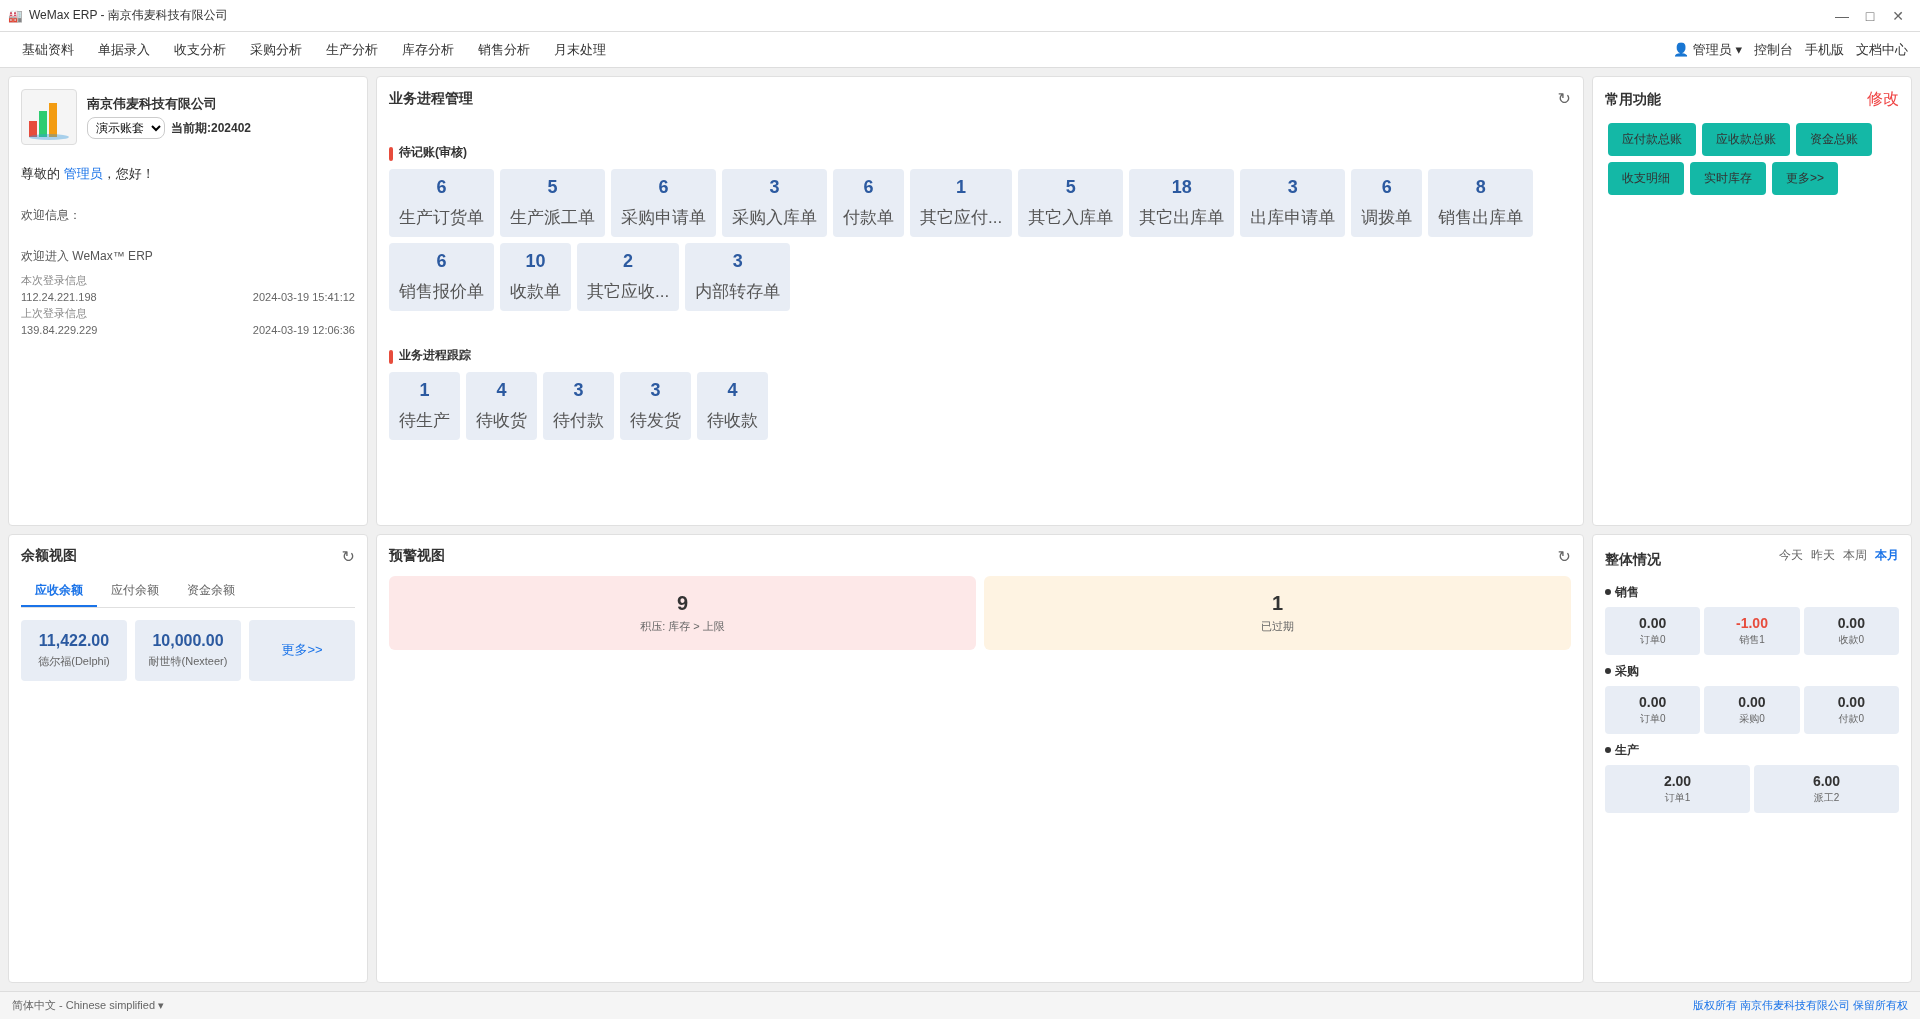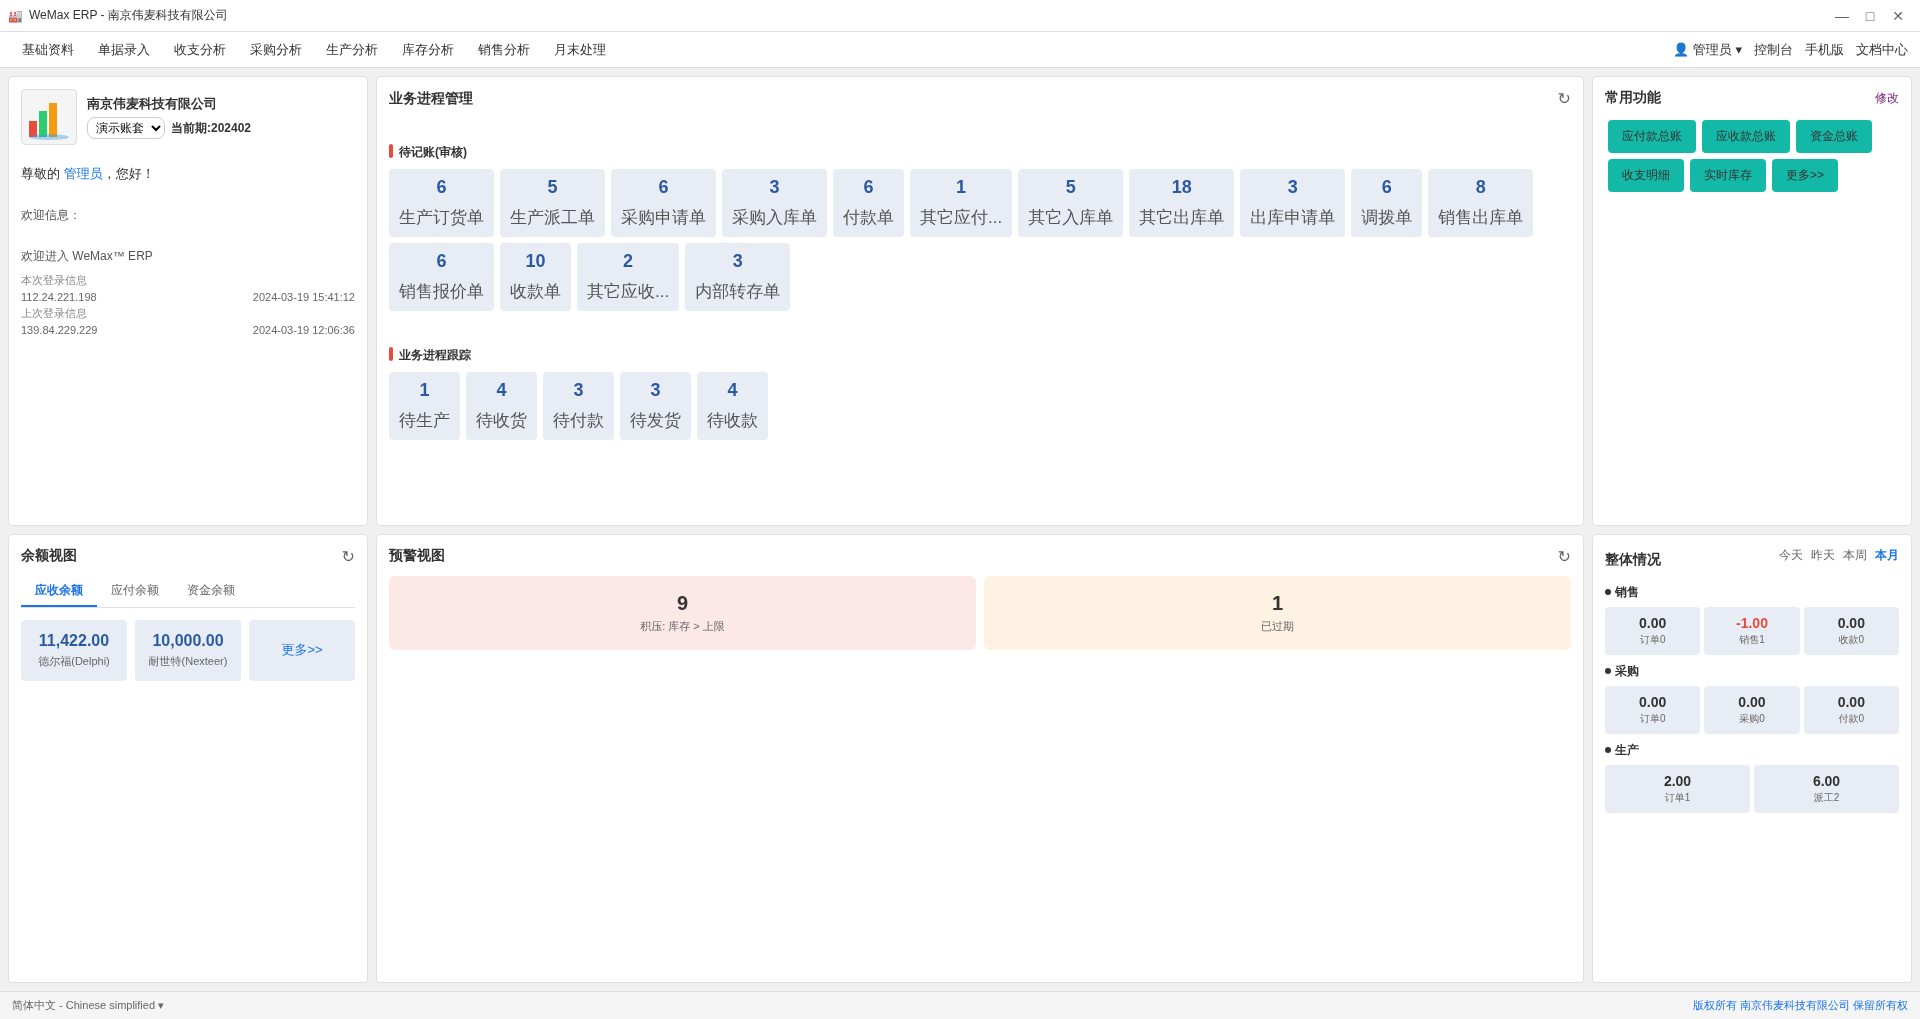--- a/index.html
+++ b/index.html
@@ -106,21 +106,21 @@
       grid-column: 2;
       grid-row: 1;
     }
     .panel-header {
       display: flex; align-items: center; justify-content: space-between;
       margin-bottom: 10px;
     }
     .panel-title { font-size: 14px; font-weight: bold; color: #333; }
     .refresh-btn { cursor: pointer; color: #666; font-size: 16px; }
     .section-label {
-      display: flex; align-items: flex-start; gap: 6px;
+      display: flex; align-items: flex-end; gap: 6px;
       font-size: 12px; font-weight: bold; color: #333;
       margin-bottom: 8px;
       margin-top: 36px;
     }
     .section-bar { width: 4px; height: 14px; background: #e74c3c; border-radius: 2px; }
     .badge-grid {
       display: flex; flex-wrap: wrap; gap: 6px;
       margin-bottom: 10px;
     }
     .badge-item {
@@ -144,21 +144,21 @@
       background: #14b8a6;
       border-radius: 4px;
       padding: 8px 14px;
       font-size: 12px;
       color: #333;
       cursor: pointer;
       text-align: center;
       margin: 3px;
     }
     .common-grid { display: flex; flex-wrap: wrap; }
-    .modify-btn { color: #701a75; cursor: pointer; font-size: 12px; }
+    .modify-btn { color: #ef4444; cursor: pointer; font-size: 16px; }
     
     
     .balance-panel { grid-column: 1; grid-row: 2; }
     .warning-panel { grid-column: 2; grid-row: 2; }
     .overview-panel { grid-column: 3; grid-row: 2; }
     
     
     .tab-bar { display: flex; gap: 0; margin-bottom: 12px; border-bottom: 1px solid #e0e0e0; }
     .tab {
       padding: 6px 14px;

